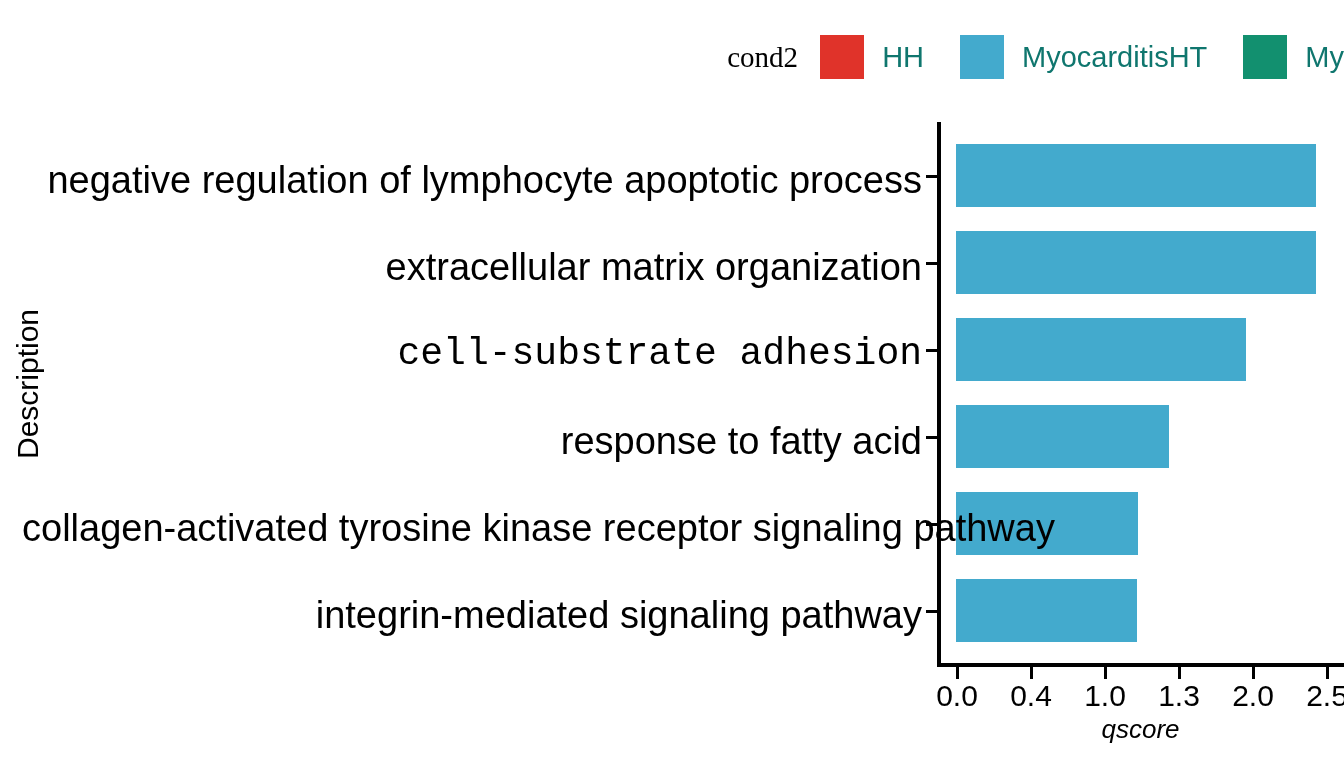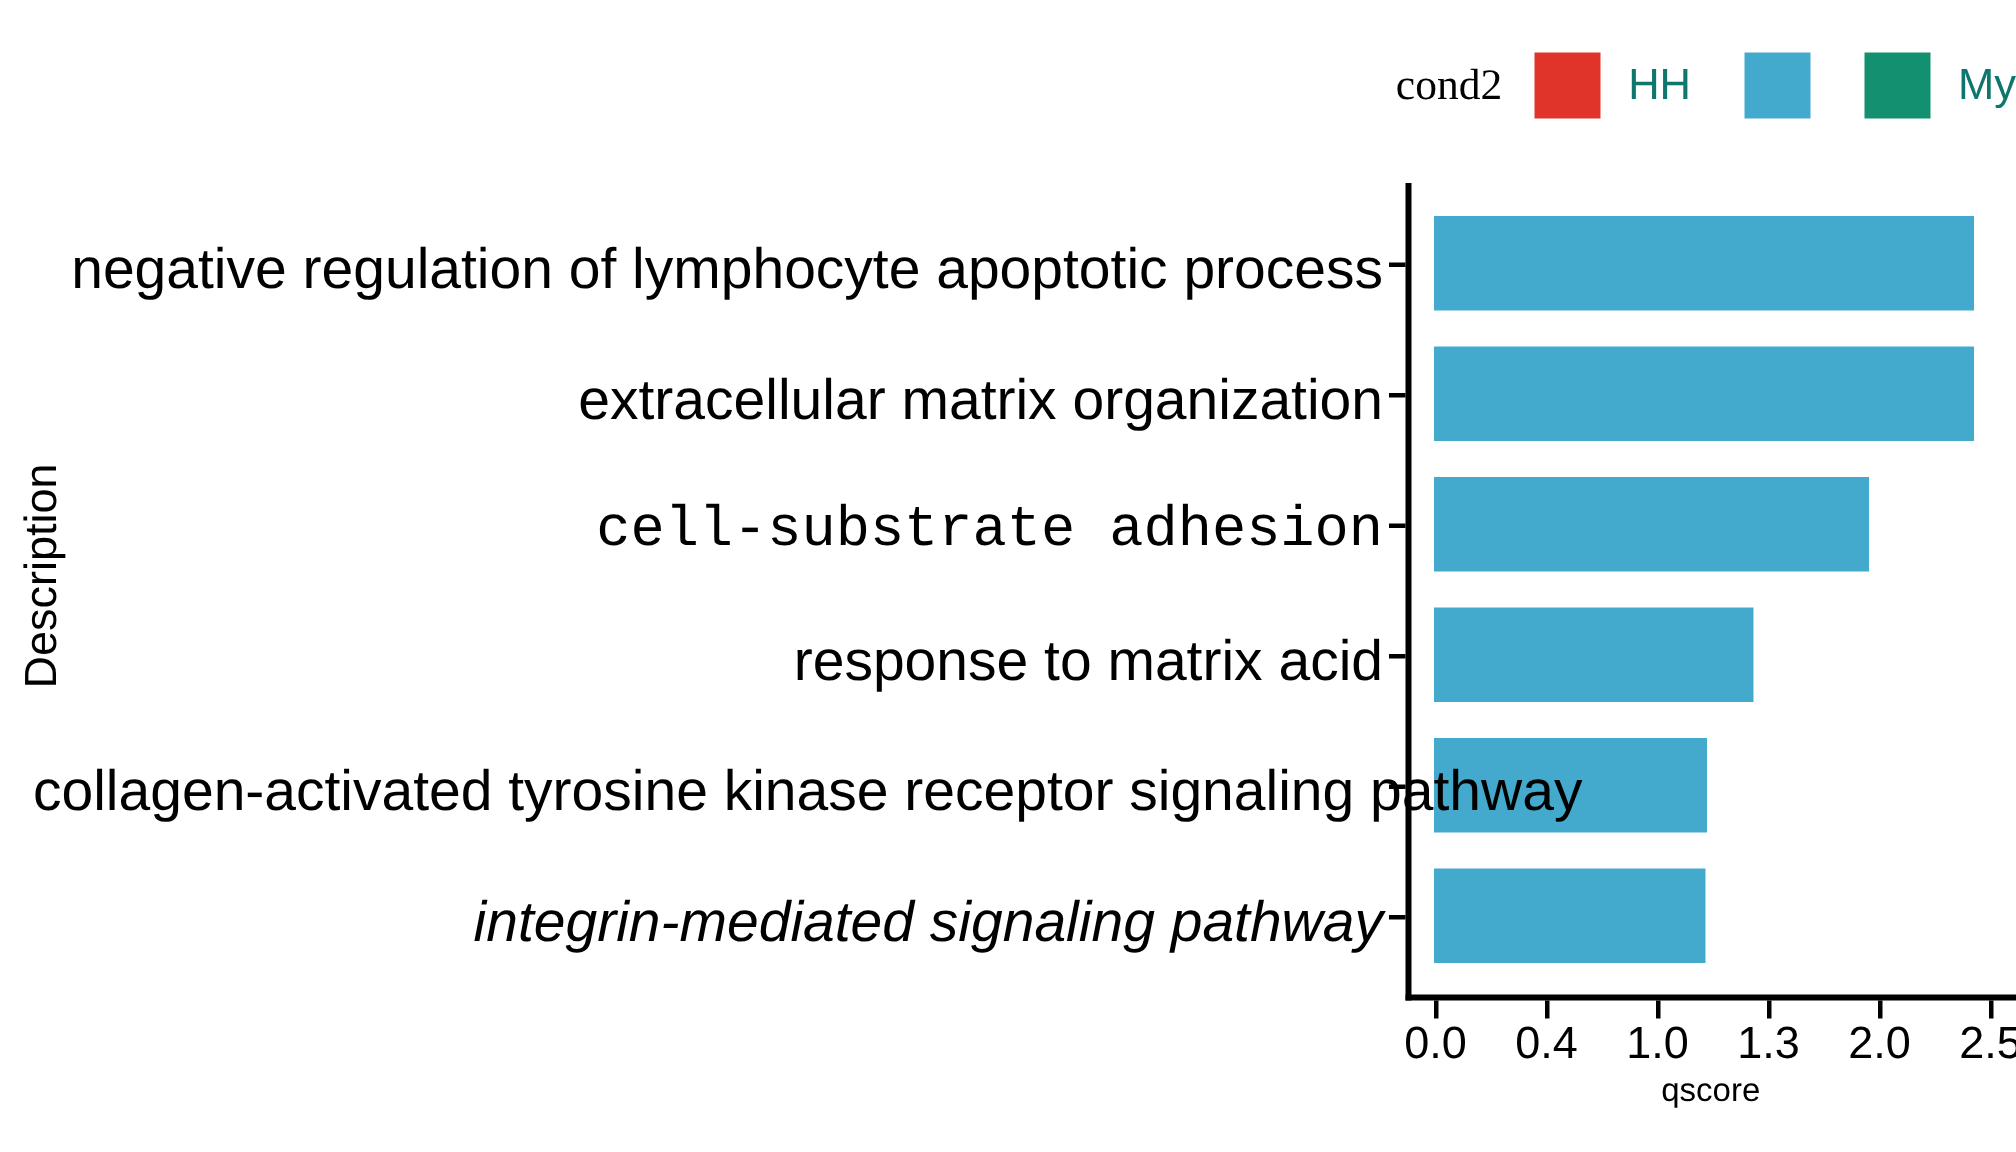--- a/index.html
+++ b/index.html
@@ -77,22 +77,23 @@
     transform: rotate(-90deg);
     white-space: nowrap;
     display: block;
   }
   .x-axis-title {
     position: absolute;
     left: 937px;
     top: 714px;
     width: 407px;
     text-align: center;
-    font-size: 22px;
-    color: #000;
+    font-size: 26px;
+    color: #000;
+    font-style: italic;
   }
 
   
   .panel {
     position: absolute;
     left: 956px;   
     top: 122px;
     width: 388px;  
     height: 543px;
   }
@@ -168,20 +169,21 @@
   <div class="legend">
     <div class="legend-title">cond2</div>
 
     <div class="legend-item">
       <div class="legend-swatch" style="background:#E0332A"></div>
       <div class="legend-label">HH</div>
     </div>
 
     <div class="legend-item">
       <div class="legend-swatch" style="background:#43AACD"></div>
+      <div class="legend-label">MyocarditisHT</div>
     </div>
 
     <div class="legend-item">
       <div class="legend-swatch" style="background:#12906F"></div>
       <div class="legend-label">My</div>
     </div>
   </div>
 
   <div class="y-axis-title">
     <span>Description</span>
@@ -212,25 +214,25 @@
       </div>
     </div>
 
   <div id="y-ticks">
       <div class="y-tick-label" style="left: 22px; top: 160.5px;">negative regulation of lymphocyte apoptotic process</div>
       <div class="y-tick-mark" style="left: 926px; top: 174.5px;"></div>
       <div class="y-tick-label" style="left: 22px; top: 247.5px;">extracellular matrix organization</div>
       <div class="y-tick-mark" style="left: 926px; top: 261.5px;"></div>
       <div class="y-tick-label" style="left: 22px; top: 334.5px; font-family: Liberation Mono, monospace;">cell-substrate adhesion</div>
       <div class="y-tick-mark" style="left: 926px; top: 348.5px;"></div>
-      <div class="y-tick-label" style="left: 22px; top: 421.5px;">response to matrix acid</div>
+      <div class="y-tick-label" style="left: 22px; top: 421.5px;">response to fatty acid</div>
       <div class="y-tick-mark" style="left: 926px; top: 435.5px;"></div>
       <div class="y-tick-label" style="left: 22px; top: 508.5px;">collagen-activated tyrosine kinase receptor signaling pathway</div>
       <div class="y-tick-mark" style="left: 926px; top: 522.5px;"></div>
-      <div class="y-tick-label" style="left: 22px; top: 595.5px; font-style: italic;">integrin-mediated signaling pathway</div>
+      <div class="y-tick-label" style="left: 22px; top: 595.5px;">integrin-mediated signaling pathway</div>
       <div class="y-tick-mark" style="left: 926px; top: 609.5px;"></div>
     </div>
 
   <div id="x-ticks">
       <div class="x-tick-mark" style="left: 956px;"></div>
       <div class="x-tick-label" style="left: 957px;">0.0</div>
       <div class="x-tick-mark" style="left: 1030px;"></div>
       <div class="x-tick-label" style="left: 1031px;">0.4</div>
       <div class="x-tick-mark" style="left: 1104px;"></div>
       <div class="x-tick-label" style="left: 1105px;">1.0</div>

